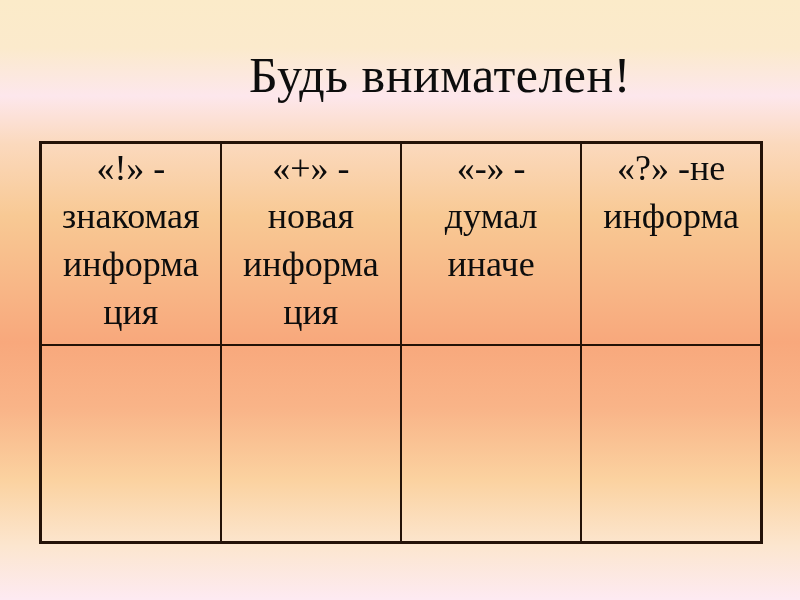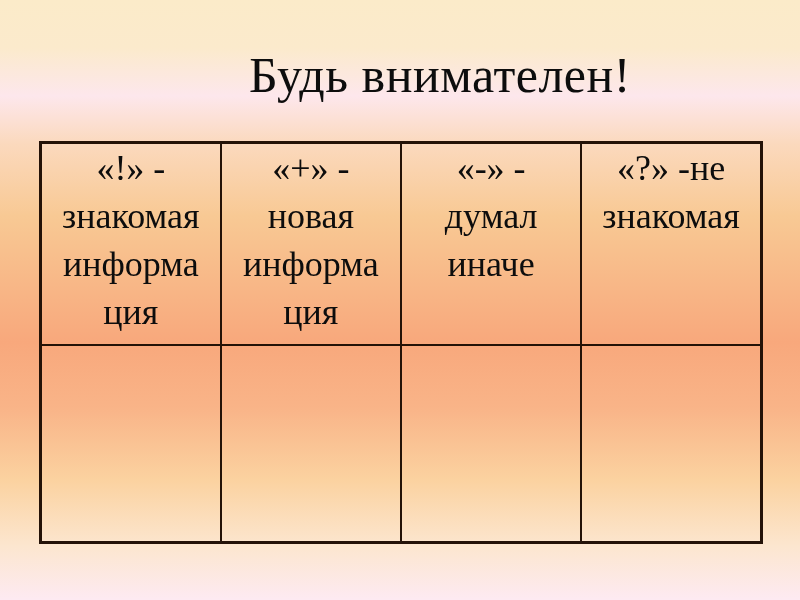--- a/index.html
+++ b/index.html
@@ -87,21 +87,21 @@
 информа
 ция</td>
         <td class="header-cell">«+» -
 новая
 информа
 ция</td>
         <td class="header-cell">«-» -
 думал
 иначе</td>
         <td class="header-cell">«?» -не
-знакомая</td>
+информа</td>
       </tr>
       <tr class="body-row">
         <td></td>
         <td></td>
         <td></td>
         <td></td>
       </tr>
     </tbody>
   </table>
 

